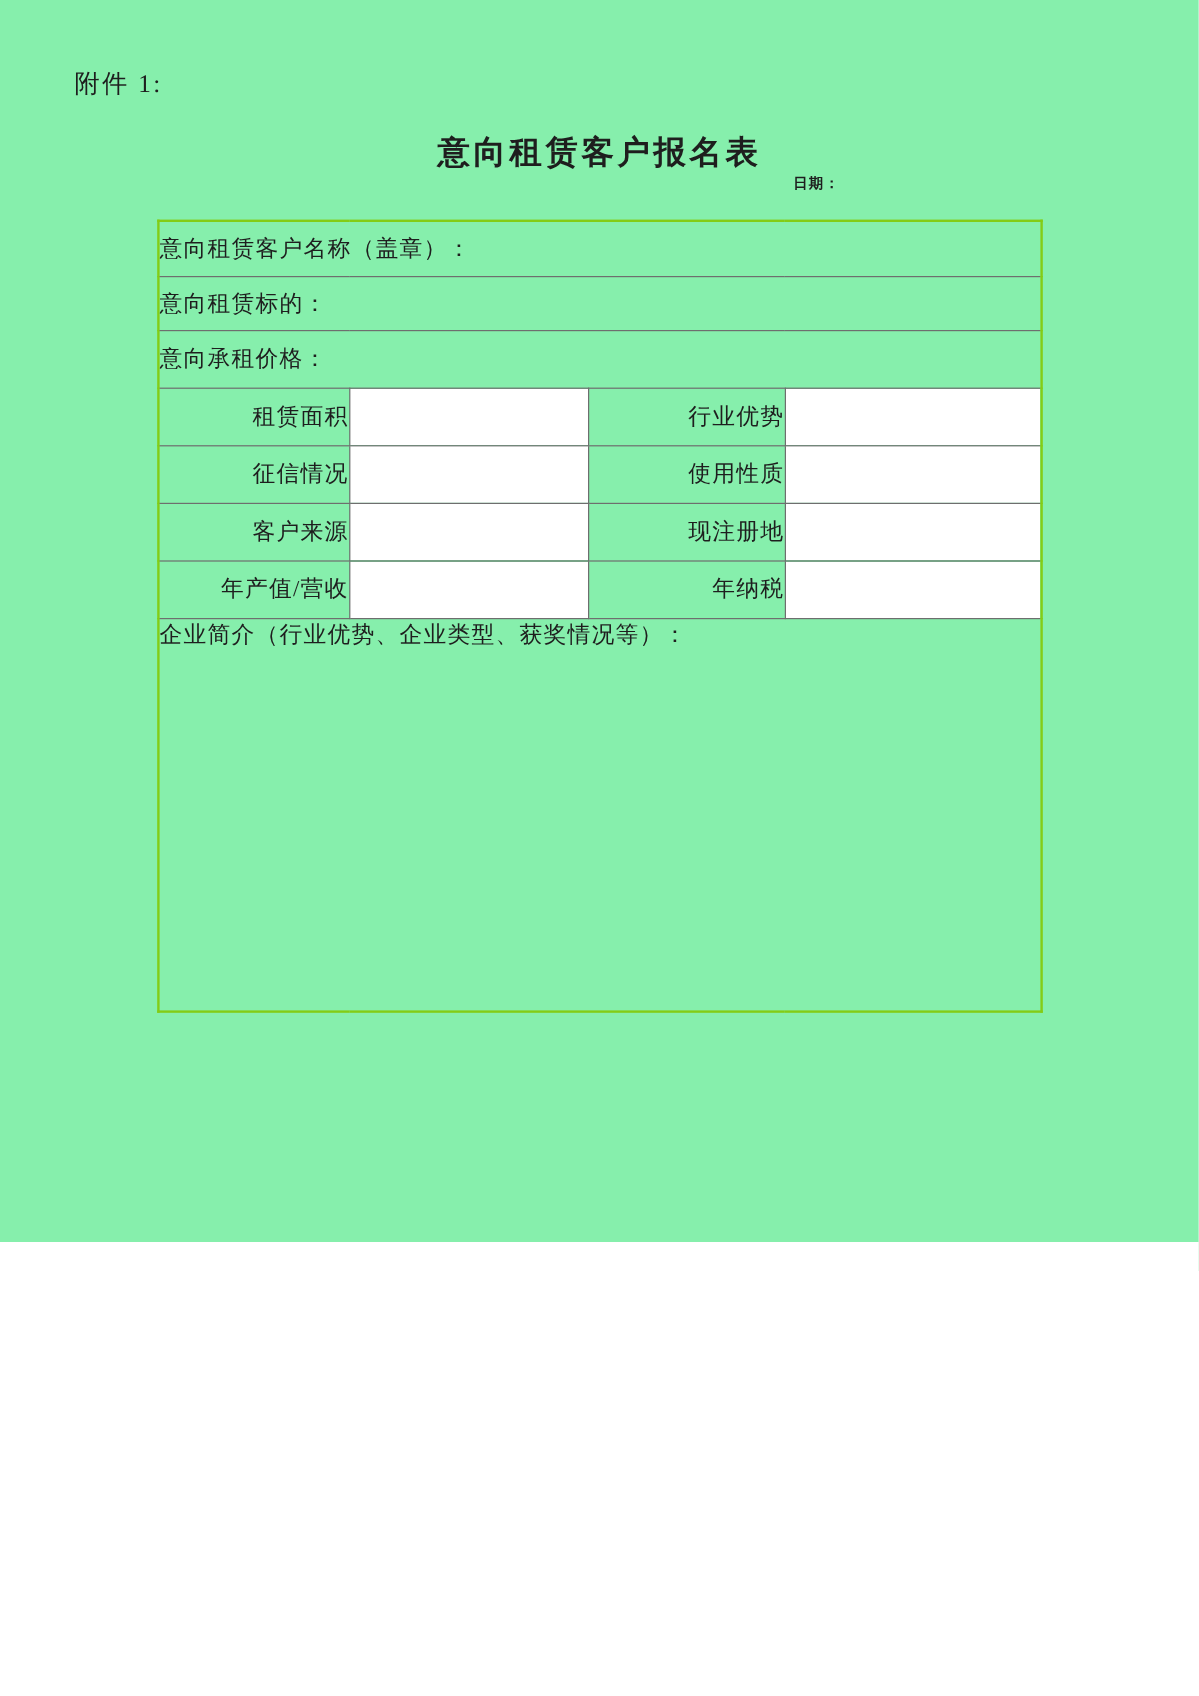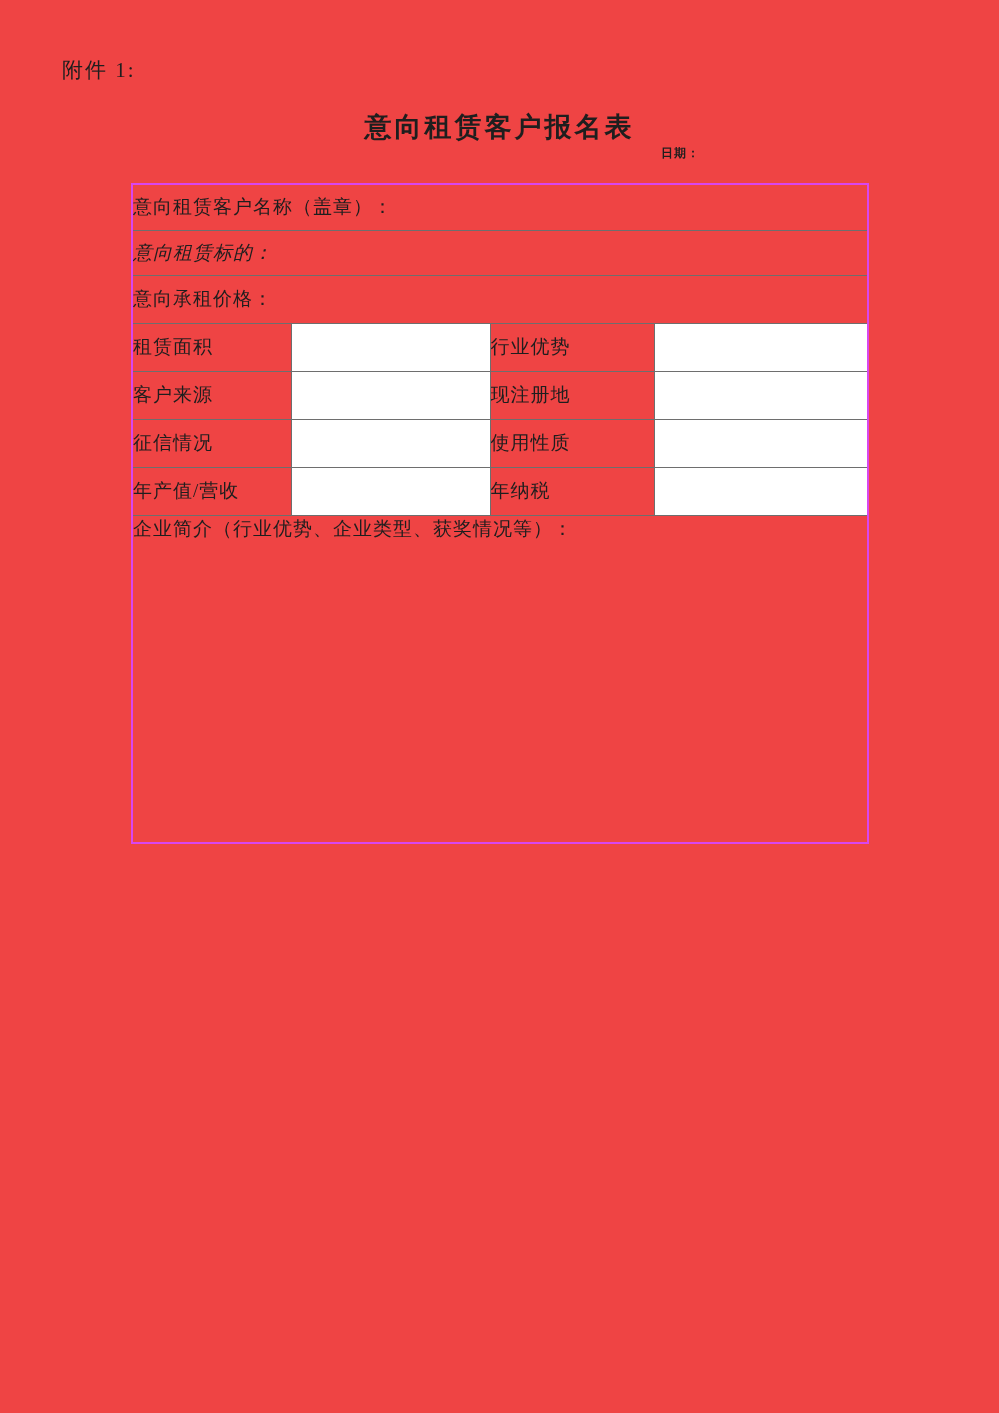--- a/index.html
+++ b/index.html
@@ -1,20 +1,20 @@
 <!DOCTYPE html>
 <html><head>
 <meta charset="utf-8">
 <style>
   html, body { margin: 0; padding: 0; background: #ffffff; }
   .page {
     position: relative;
     width: 999px;
-    height: 1413px;
-    background: #ef4444;
+    height: 1035px;
+    background: #86efac;
     font-family: "Liberation Serif", "DejaVu Serif", serif;
     color: #1e1e1e;
     overflow: hidden;
   }
   .attachment {
     position: absolute;
     left: 62px;
     top: 56px;
     font-size: 21px;
     letter-spacing: 2px;
@@ -38,49 +38,49 @@
     font-weight: bold;
     letter-spacing: 1px;
   }
   table.form-table {
     position: absolute;
     left: 131px;
     top: 183px;
     width: 736px;
     border-collapse: collapse;
     table-layout: fixed;
-    border: 2px solid #d946ef;
+    border: 2px solid #84cc16;
   }
   table.form-table td {
     border: 1px solid #6e6e6e;
     font-size: 19px;
     color: #1e1e1e;
     padding: 0;
     overflow: hidden;
   }
   td.full-label {
     padding-left: 10px;
     vertical-align: middle;
     letter-spacing: 1px;
   }
   td.grid-label {
-    text-align: left;
+    text-align: right;
     vertical-align: middle;
     letter-spacing: 1px;
   }
   td.grid-value {
     background: #ffffff;
   }
   td.section-cell {
     vertical-align: top;
     padding: 10px 10px 0 10px;
     letter-spacing: 1px;
   }
   tr.r-full-1 { height: 46px; }
-  tr.r-full-2 { height: 45px; font-style: italic; }
+  tr.r-full-2 { height: 45px; }
   tr.r-full-3 { height: 48px; padding-left: 31px; }
   tr.r-grid   { height: 48px; }
   tr.r-sec-1  { height: 328px; padding-left: 33px; }
   tr.r-sec-2  { height: 197px; }
 </style>
 </head>
 <body>
 
 <div class="page">
 
@@ -108,29 +108,29 @@
         <td class="full-label" colspan="4">意向承租价格：</td>
       </tr>
 
       <tr class="r-grid">
         <td class="grid-label">租赁面积</td>
         <td class="grid-value"></td>
         <td class="grid-label">行业优势</td>
         <td class="grid-value"></td>
       </tr>
       <tr class="r-grid">
+        <td class="grid-label">征信情况</td>
+        <td class="grid-value"></td>
+        <td class="grid-label">使用性质</td>
+        <td class="grid-value"></td>
+      </tr>
+      <tr class="r-grid">
         <td class="grid-label">客户来源</td>
         <td class="grid-value"></td>
         <td class="grid-label">现注册地</td>
-        <td class="grid-value"></td>
-      </tr>
-      <tr class="r-grid">
-        <td class="grid-label">征信情况</td>
-        <td class="grid-value"></td>
-        <td class="grid-label">使用性质</td>
         <td class="grid-value"></td>
       </tr>
       <tr class="r-grid">
         <td class="grid-label">年产值/营收</td>
         <td class="grid-value"></td>
         <td class="grid-label">年纳税</td>
         <td class="grid-value"></td>
       </tr>
 
       <tr class="r-sec-1">

